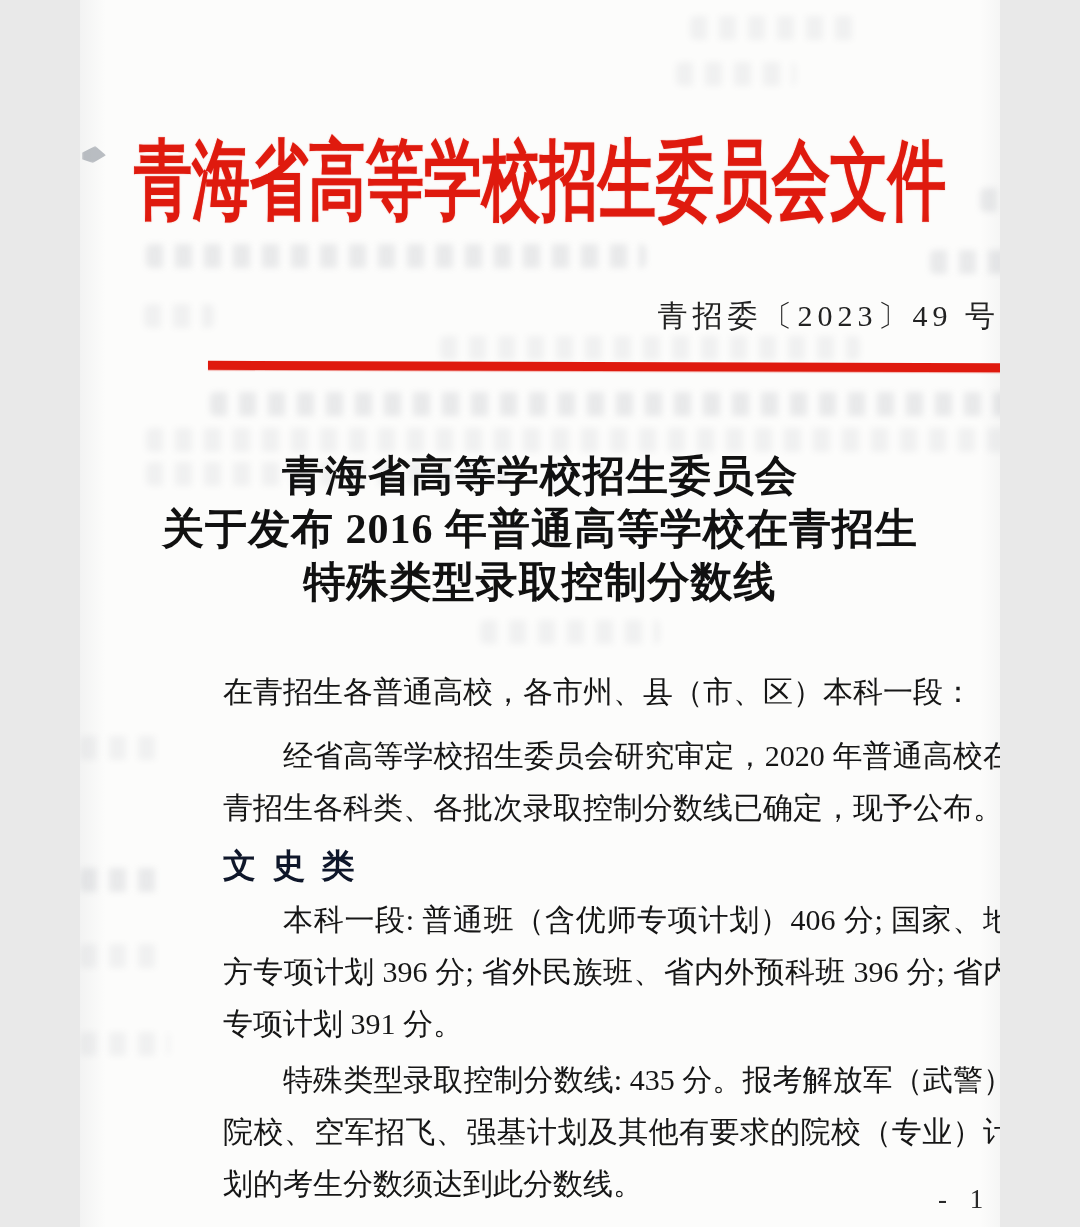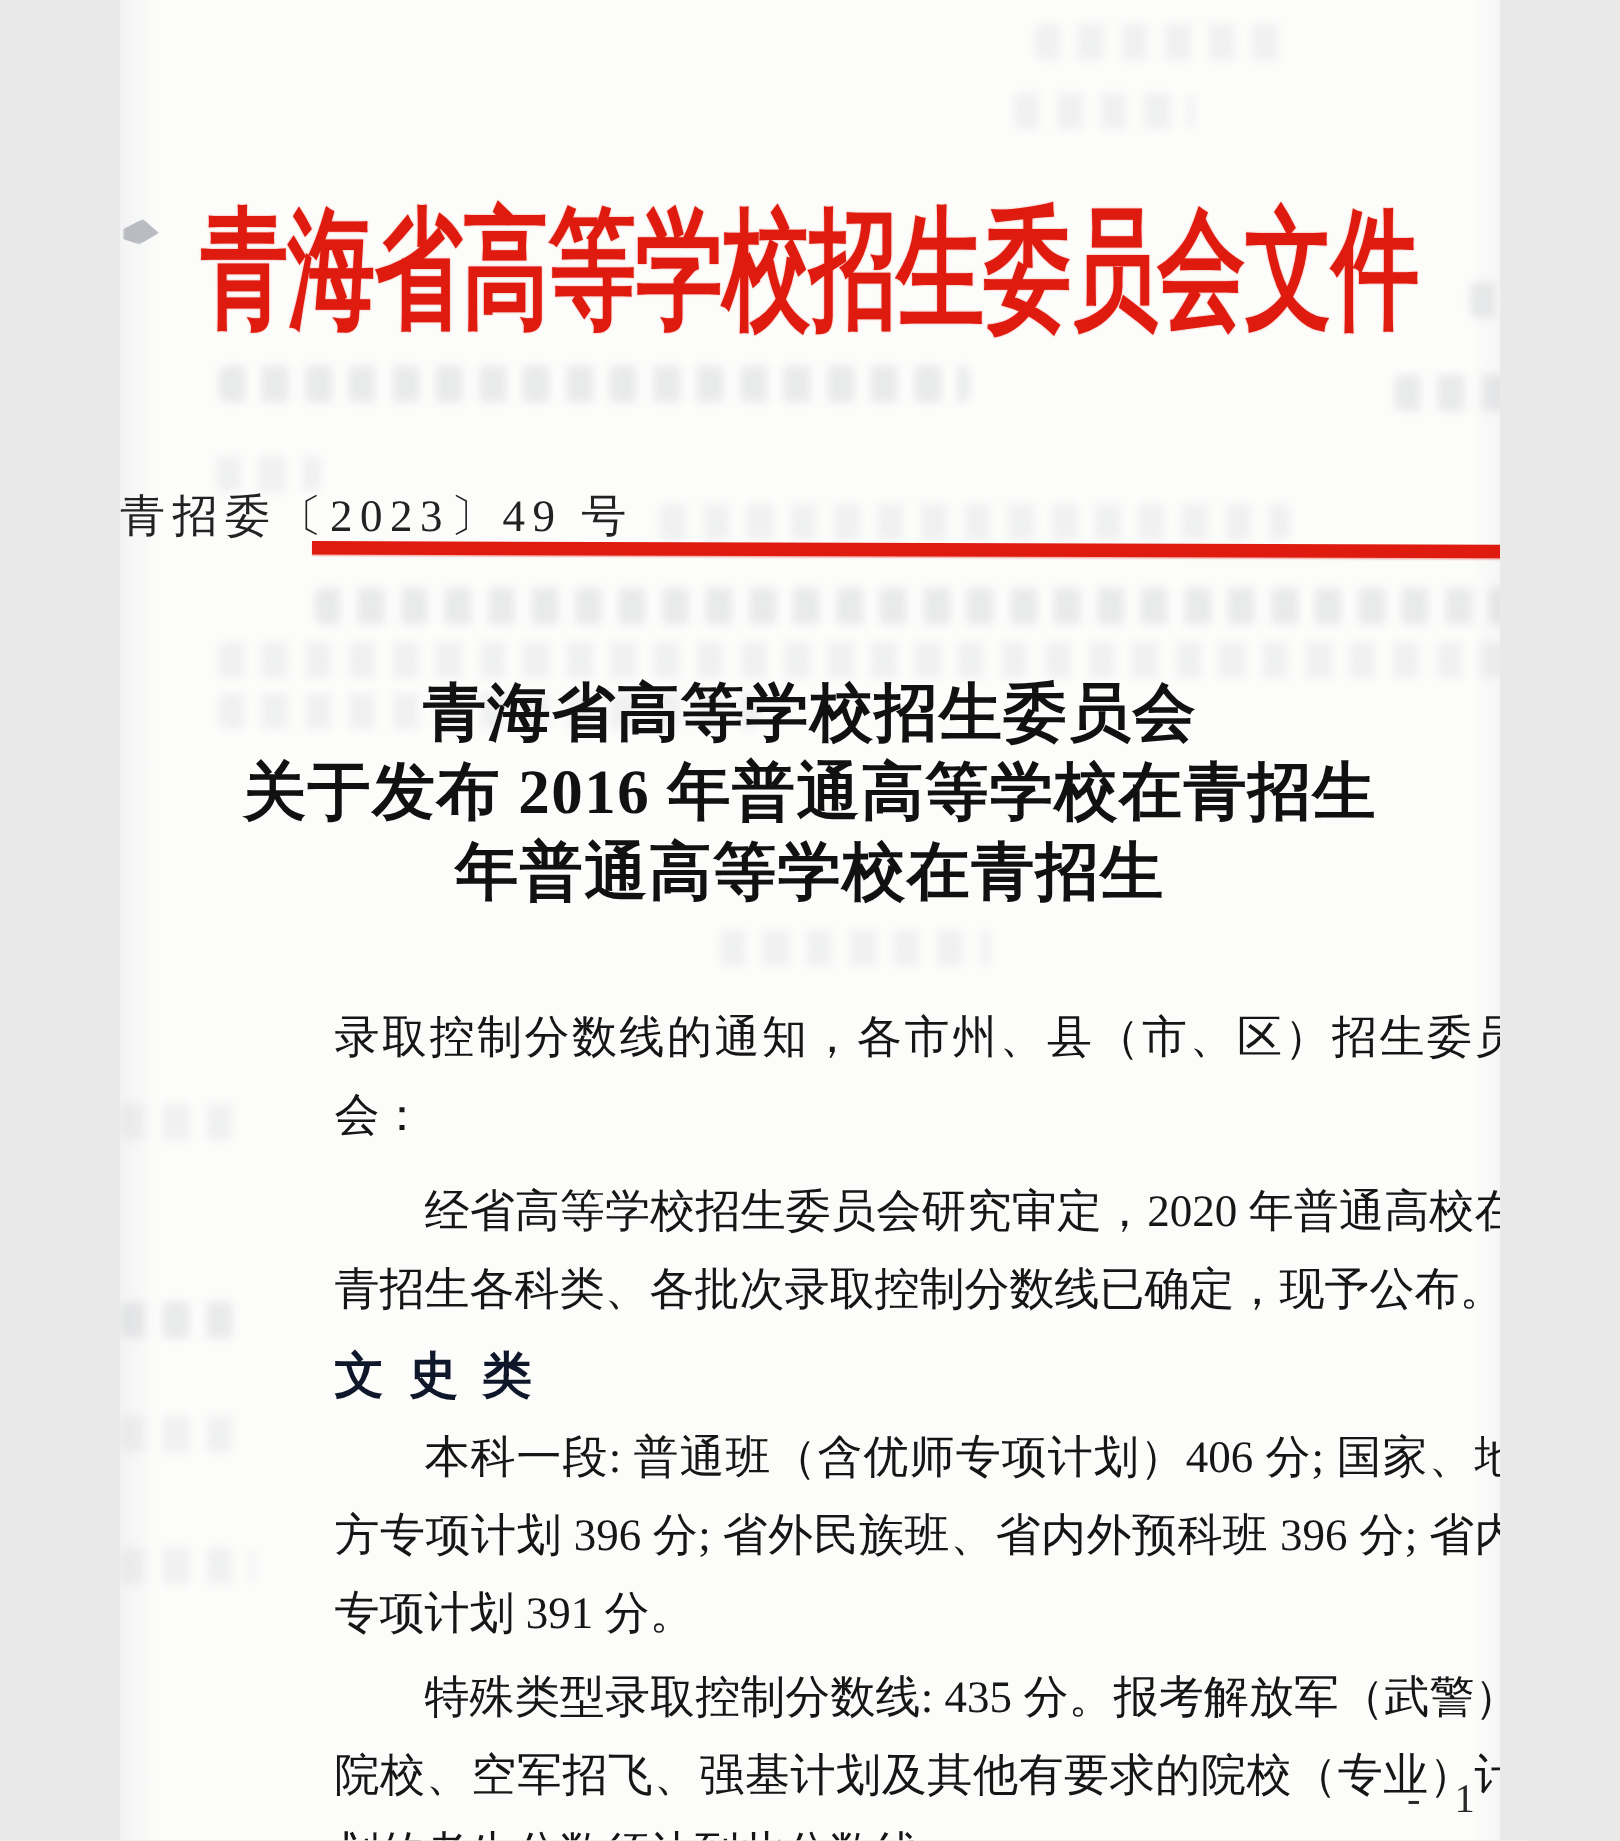--- a/index.html
+++ b/index.html
@@ -25,22 +25,22 @@
     position:absolute;left:0;top:108px;width:100%;height:145px;
     display:flex;align-items:center;justify-content:center;
   }
   .red-header{
     font-size:58px;font-weight:bold;color:var(--accent,#df1a0e);
     white-space:nowrap;letter-spacing:0px;
     transform:scaleY(1.5);
     text-shadow:0 0 1px rgba(223,26,14,.55);
   }
   .doc-number{
-    position:absolute;left:0;top:324px;width:100%;
-    text-align:left;font-size:30px;letter-spacing:5px;color:#222;
+    position:absolute;left:0;top:296px;width:100%;
+    text-align:right;font-size:30px;letter-spacing:5px;color:#222;
   }
   .red-line{
     position:absolute;left:128px;top:362px;width:807px;height:9px;
     background:var(--accent,#df1a0e);
     transform:rotate(.18deg);
     box-shadow:0 1px 1px rgba(223,26,14,.35);
   }
 
   
   .doc-title{
@@ -119,25 +119,25 @@
     <div class="red-header">青海省高等学校招生委员会文件</div>
   </div>
 
   <div class="doc-number">青招委〔2023〕49 号</div>
 
   <div class="red-line"></div>
 
   <div class="doc-title">
     <div>青海省高等学校招生委员会</div>
     <div>关于发布 2016 年普通高等学校在青招生</div>
-    <div>年普通高等学校在青招生</div>
+    <div>特殊类型录取控制分数线</div>
   </div>
 
   <div class="body-block">
-    <p class="para salutation">录取控制分数线的通知，各市州、县（市、区）招生委员会：</p>
+    <p class="para salutation">在青招生各普通高校，各市州、县（市、区）本科一段：</p>
     <p class="para indent intro">经省高等学校招生委员会研究审定，2020 年普通高校在青招生各科类、各批次录取控制分数线已确定，现予公布。</p>
     <p class="para section-head">文 史 类</p>
     <p class="para indent">本科一段: 普通班（含优师专项计划）406 分; 国家、地方专项计划 396 分; 省外民族班、省内外预科班 396 分; 省内专项计划 391 分。</p>
     <p class="para indent special">特殊类型录取控制分数线: 435 分。报考解放军（武警）院校、空军招飞、强基计划及其他有要求的院校（专业）计划的考生分数须达到此分数线。</p>
   </div>
 
   <div class="page-number">- 1 -</div>
 
 </div>
 

